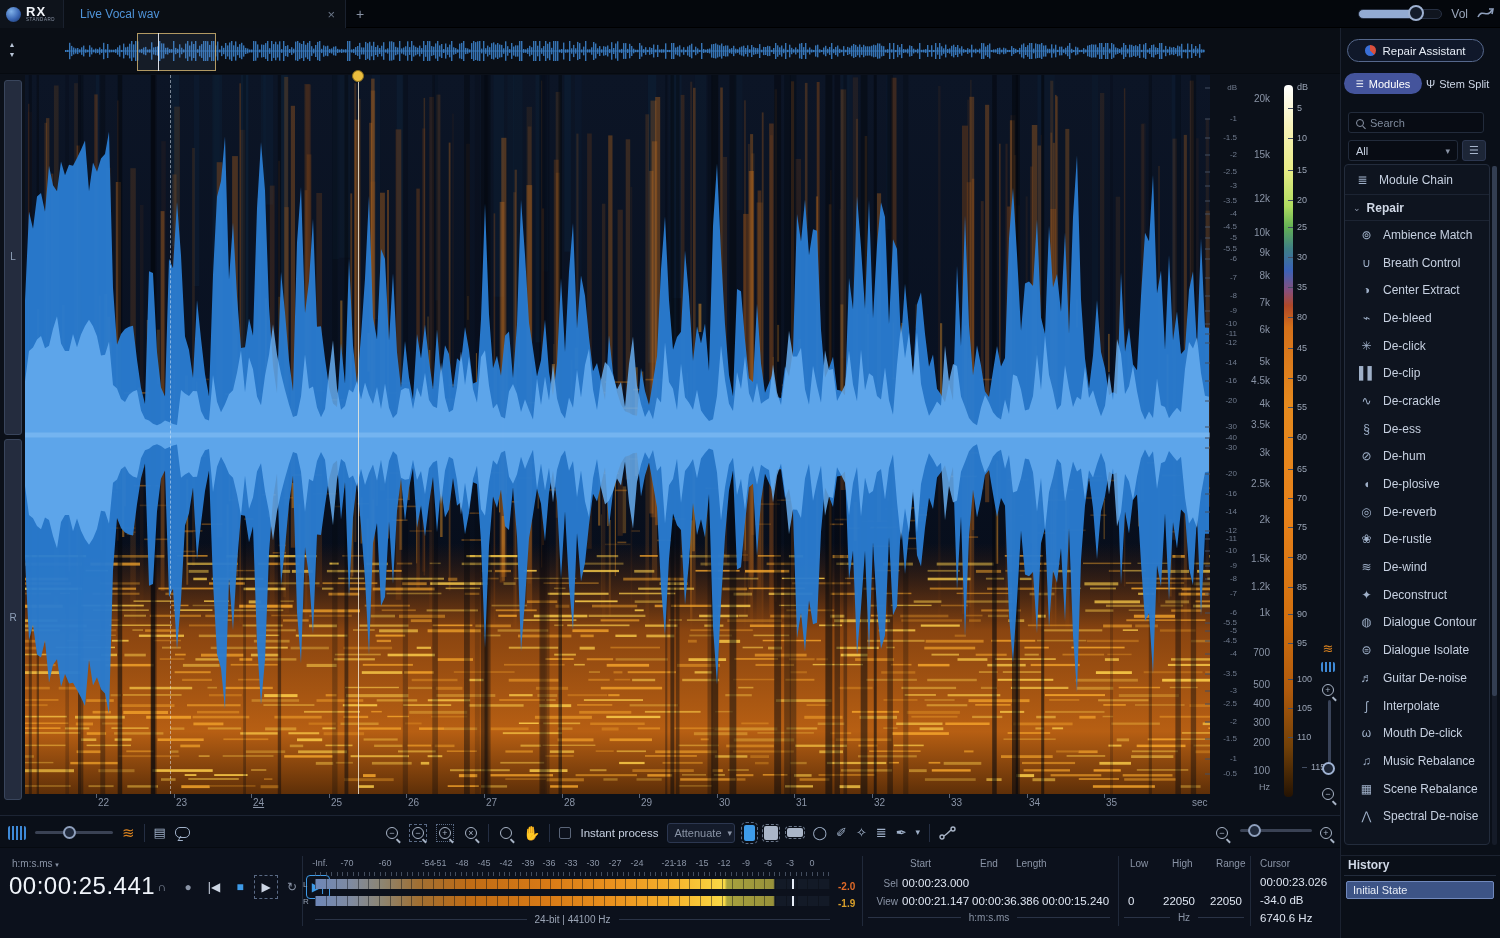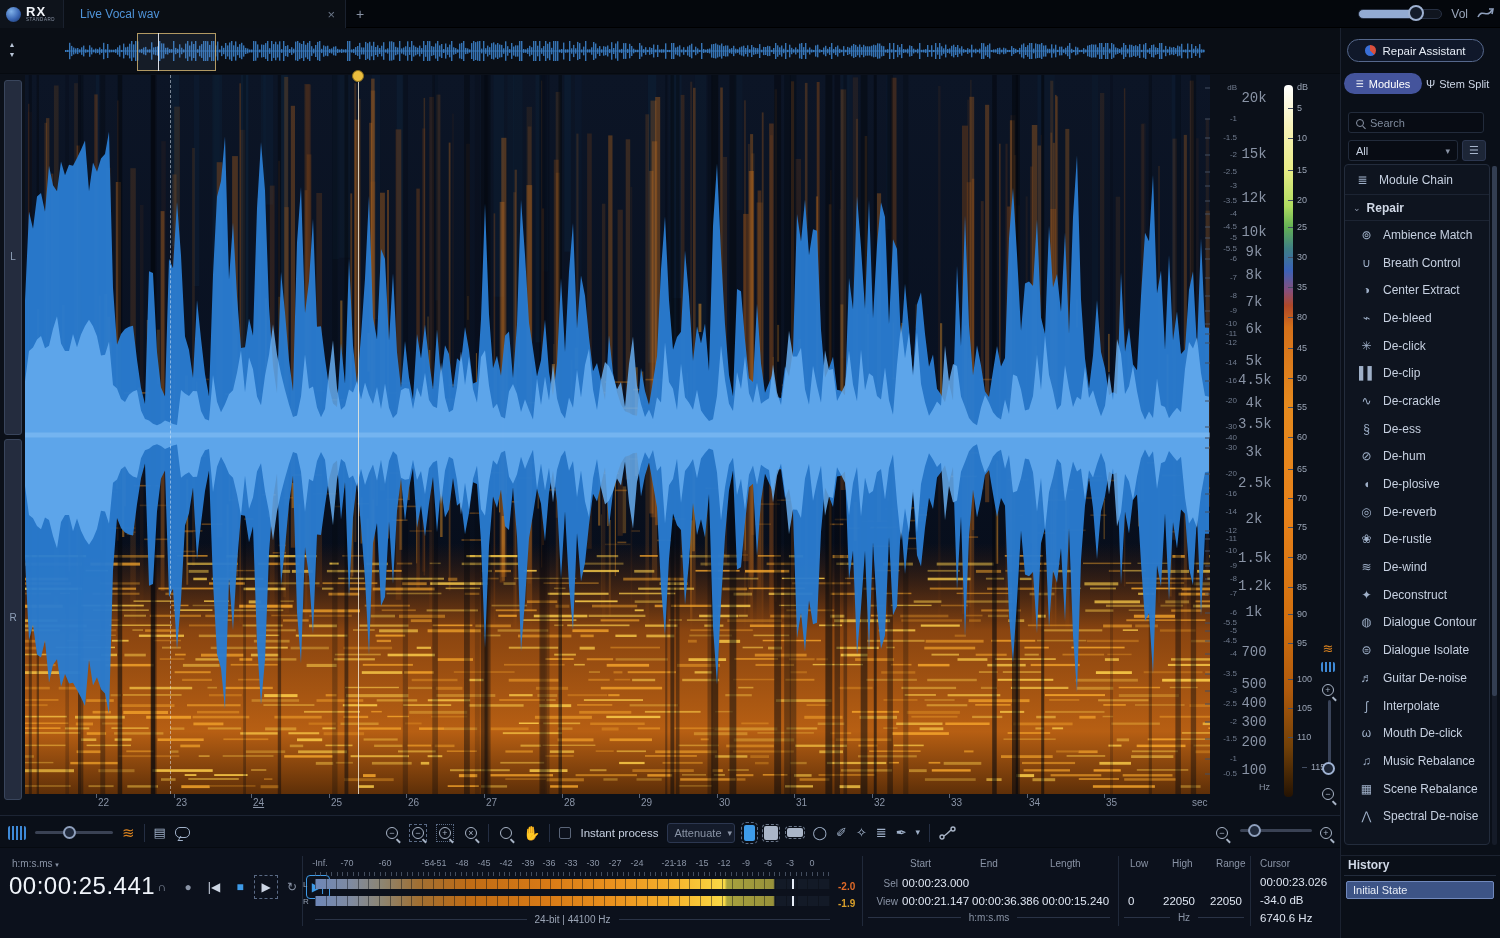--- a/index.html
+++ b/index.html
@@ -53,22 +53,22 @@
   .ttick { position:absolute; top:3px; font-size:10px; color:#8a94a6; }
   .ttick::before { content:""; position:absolute; left:-2px; top:-3px; width:1px; height:4px; background:#5a6578; }
   #secunit { position:absolute; top:3px; font-size:10px; color:#8a94a6; }
 
   
   #ampscale { left:1211px; top:75px; width:26px; height:719px; }
   .atick { position:absolute; right:0; width:100%; text-align:right; font-size:8px; color:#707b8e;
            transform:translateY(-50%); }
   .atick::before { content:""; position:absolute; left:-6px; top:50%; width:5px; height:1px; background:#434e63; }
   #freqscale { left:1238px; top:75px; width:32px; height:719px; }
-  .ftick { position:absolute; right:0; width:100%; text-align:center; font-size:14px; color:#8a94a6;
-           transform:translateY(-50%);font-family:Liberation Mono, monospace; }
+  .ftick { position:absolute; right:0; width:100%; text-align:right; font-size:10px; color:#8a94a6;
+           transform:translateY(-50%); }
   #frequnit { left:1238px; width:32px; text-align:right; font-size:9px; color:#8a94a6; }
   #colorbar { left:1284px; top:85px; width:9px; height:712px; border-radius:4px;
      background:linear-gradient(180deg,#ffffff 0,#f8f2b8 6%,#e8ec86 12%,#b0dc60 17%,#62b054 20%,
        #3f7f86 23%,#3a62b8 26%,#8a4e78 29%,#b04828 31%,#d4701a 34%,#e68a1e 45%,#e8821a 60%,
        #d2700f 75%,#b05a0c 85%,#714008 93%,#241303 100%); }
   #dbscale { left:1297px; top:75px; width:28px; height:719px; }
   .dtick { position:absolute; left:0; font-size:9px; color:#9aa4b5; transform:translateY(-50%); }
   .dtick::before { content:""; position:absolute; left:-9px; top:50%; width:5px; height:1px; background:#434e63; }
   #dbtitle { left:1297px; top:82px; font-size:9px; color:#9aa4b5; }
 
@@ -2416,21 +2416,21 @@
   </div>
   <span class="peaktext abs" style="left:838px; top:881px; color:#e06a28">-2.0</span>
   <span class="peaktext abs" style="left:838px; top:898px; color:#d9a02b">-1.9</span>
   <div id="fmtline" class="abs">
     <span>24-bit | 44100 Hz</span>
   </div>
   <div class="vline" style="left:862px"></div>
 
   <span class="ihead abs" style="left:910px">Start</span>
   <span class="ihead abs" style="left:980px">End</span>
-  <span class="ihead abs" style="left:1050px">Length</span>
+  <span class="ihead abs" style="left:1016px">Length</span>
   <span class="irowlabel abs" style="left:866px; top:878px">Sel</span>
   <span class="irowlabel abs" style="left:866px; top:896px">View</span>
   <span class="ival abs" style="left:902px; top:877px">00:00:23.000</span>
   <span class="ival abs" style="left:902px; top:895px">00:00:21.147</span>
   <span class="ival abs" style="left:972px; top:895px">00:00:36.386</span>
   <span class="ival abs" style="left:1042px; top:895px">00:00:15.240</span>
   <div class="unitline abs" style="left:868px; top:912px; width:242px">
     <span>h:m:s.ms</span>
   </div>
   <div class="vline" style="left:1118px"></div>

